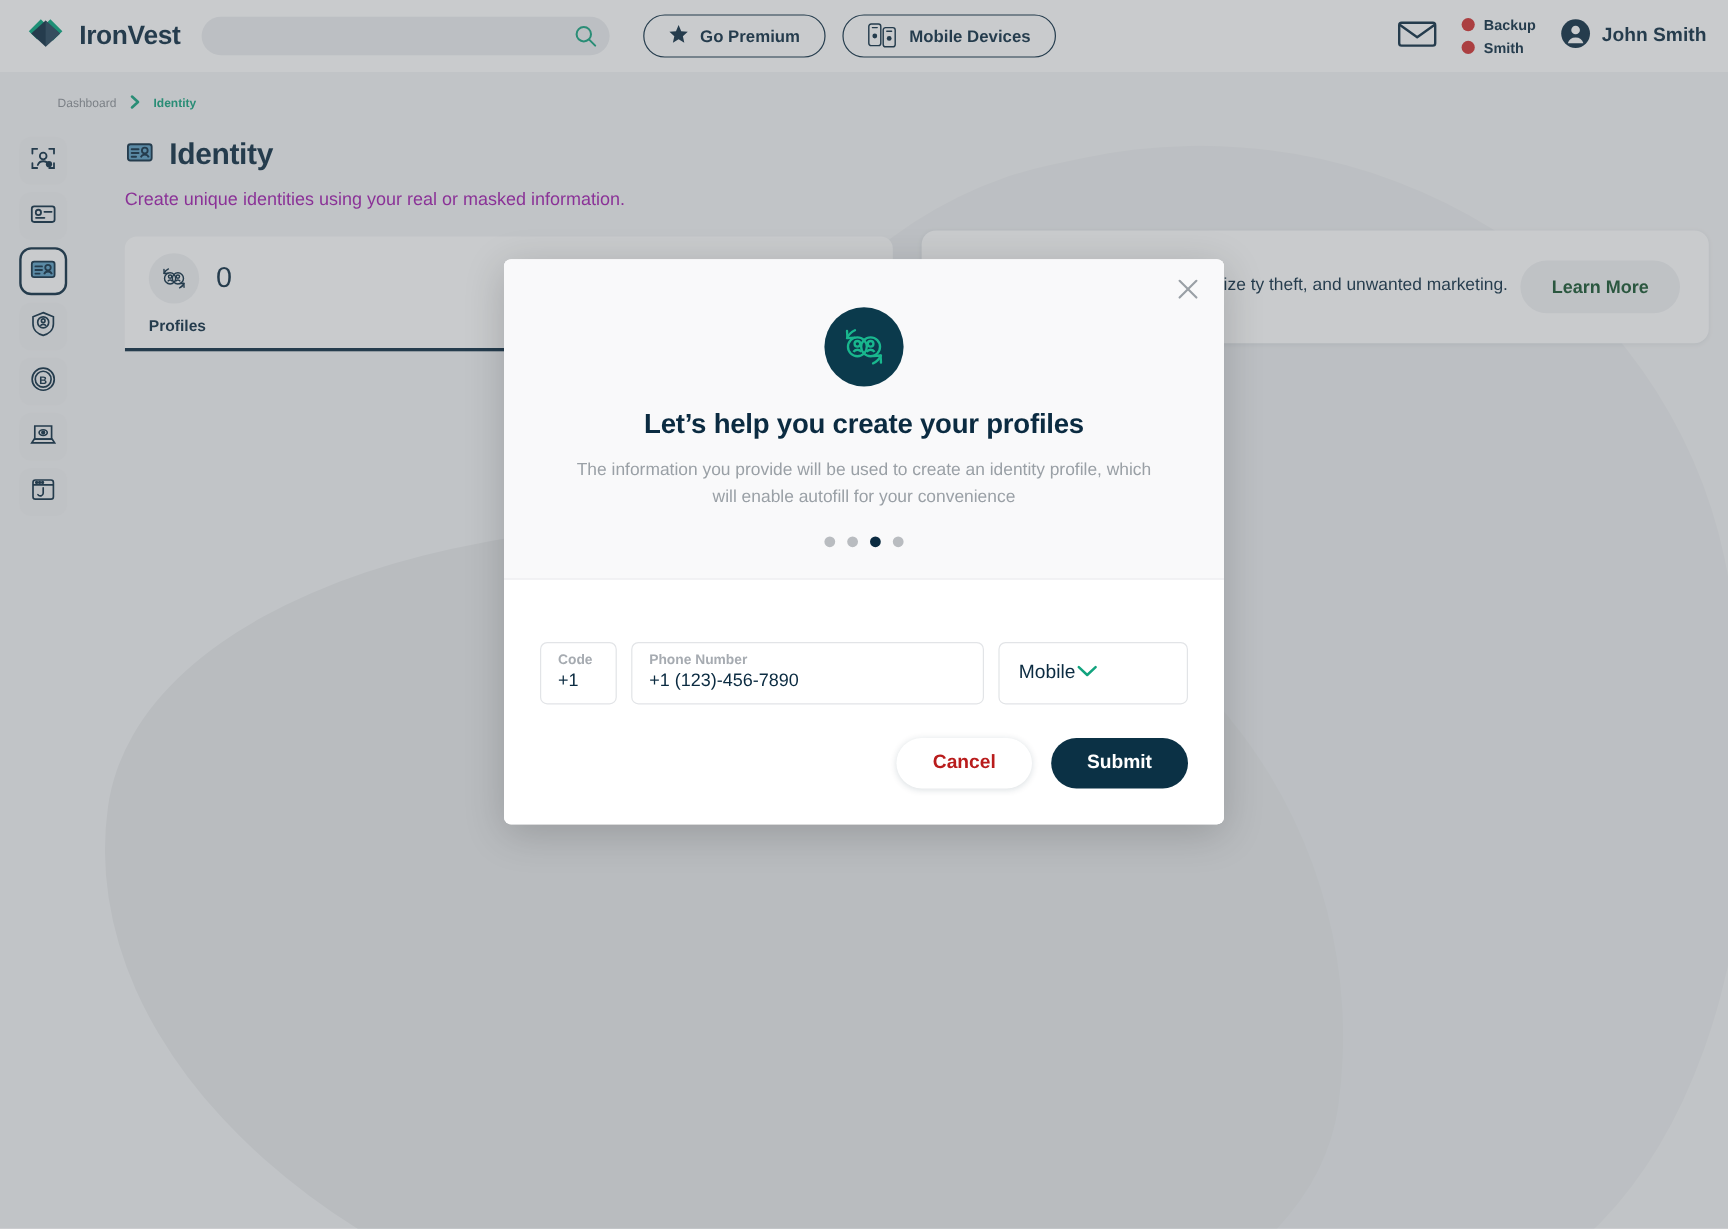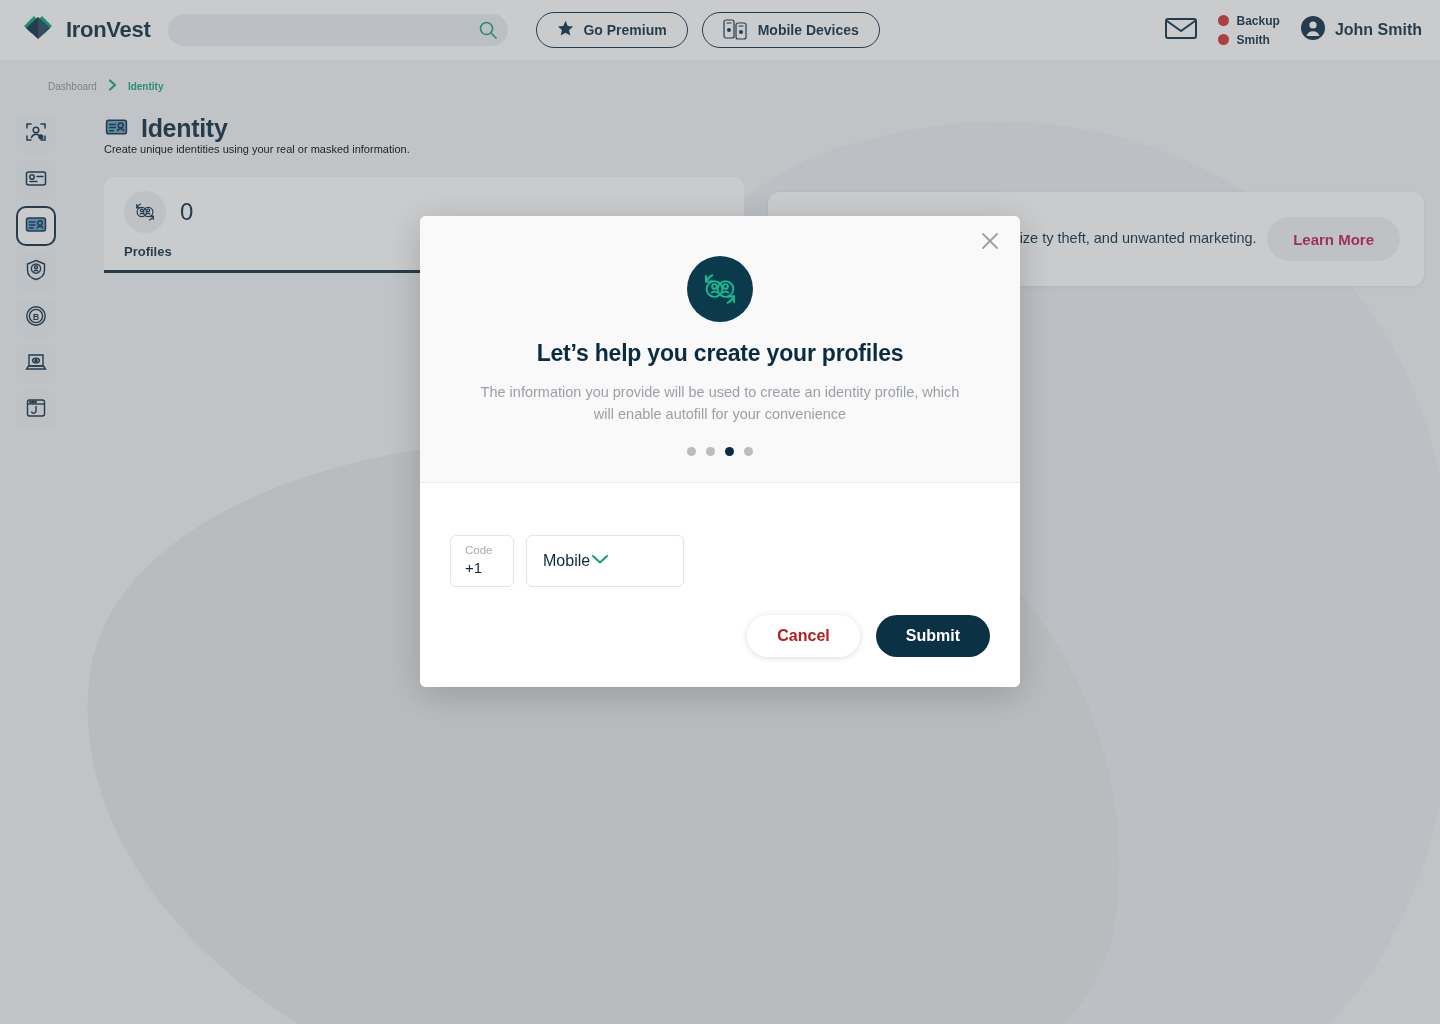--- a/index.html
+++ b/index.html
@@ -90,21 +90,21 @@
     background: #f1f2f4;
     display: flex; align-items: center; justify-content: center;
     cursor: pointer;
   }
   .side-item.active { background: #ffffff; border: 2px solid #0b2b41; }
 
   
   .main { position: absolute; left: 104px; top: 114px; right: 16px; z-index: 2; }
   .page-title-row { display: flex; align-items: center; gap: 12px; }
   .page-title { font-size: 25px; font-weight: 700; color: #0b2b41; letter-spacing: -0.3px; }
-  .page-sub { font-size: 11px; color: #000000; }
+  .page-sub { margin-top: 14px; font-size: 15px; color: #a21caf; }
 
   .stats-card {
     margin-top: 22px; width: 640px; height: 96px;
     background: #ffffff; border-radius: 10px 10px 0 0;
     border-bottom: 3px solid #0b2b41;
     padding: 14px 20px 0 20px;
     position: relative;
   }
   .stat-top { display: flex; align-items: center; gap: 14px; }
   .stat-icon-circle {
@@ -118,21 +118,21 @@
   .promo {
     position: absolute; left: 768px; top: 192px; width: 656px; height: 94px;
     background: #ffffff; border-radius: 12px;
     display: flex; align-items: center; padding: 0 24px 0 26px;
     box-shadow: 0 1px 4px rgba(11,43,65,.07);
     z-index: 2;
   }
   .promo-text { font-size: 14.5px; line-height: 1.5; color: #0b2b41; flex: 1; }
   .promo-btn {
     height: 44px; padding: 0 26px; border-radius: 22px; border: 0;
-    background: #f1f2f4; color: #be185d;
+    background: #f1f2f4; color: #14532d;
     font-family: inherit; font-size: 15px; font-weight: 700; cursor: pointer;
     white-space: nowrap;
   }
 
   .sub-note {
     position: absolute; left: 790px; top: 432px;
     font-size: 14px; color: #0b2b41; z-index: 2;
   }
 
   
@@ -179,21 +179,21 @@
   .q-label { font-size: 16px; font-weight: 700; color: #12a37e; }
 
   .field-row { display: flex; gap: 12px; margin-top: 22px; align-items: stretch; }
   .field {
     border: 1px solid #e2e4e7; border-radius: 6px;
     padding: 8px 14px 10px 14px; background: #fff;
     display: flex; flex-direction: column; justify-content: center;
   }
   .field.code { width: 64px; }
   .field.phone { flex: 1; }
-  .field-label { font-size: 11.5px; color: #a6abb1; margin-bottom: 3px; }
+  .field-label { font-size: 11.5px; color: #a6abb1; margin-bottom: 3px; font-weight: bold; }
   .field-value { font-size: 15px; color: #0b2b41; font-weight: 500; }
 
   .select-field {
     width: 158px; border: 1px solid #e2e4e7; border-radius: 6px;
     background: #fff; display: flex; align-items: center;
     justify-content: flex-start; padding: 0 16px; cursor: pointer;
   }
   .select-value { font-size: 16px; color: #0b2b41; }
 
   .btn-row { display: flex; justify-content: flex-end; gap: 16px; margin-top: 28px; }
@@ -466,20 +466,24 @@
     </div>
   </div>
 
   <div class="modal-body">
 
     <div class="field-row">
       <div class="field code">
         <span class="field-label">Code</span>
         <span class="field-value">+1</span>
       </div>
+      <div class="field phone">
+        <span class="field-label">Phone Number</span>
+        <span class="field-value">+1 (123)-456-7890</span>
+      </div>
       <div class="select-field">
         <span class="select-value">Mobile</span>
         <span>
           <svg width="20" height="14" viewBox="0 0 20 14" fill="none" stroke="#12a37e" stroke-width="2.1" stroke-linecap="round" stroke-linejoin="round">
             <path d="M3 4 L10 10.5 L17 4"></path>
           </svg>
         </span>
       </div>
     </div>
 

